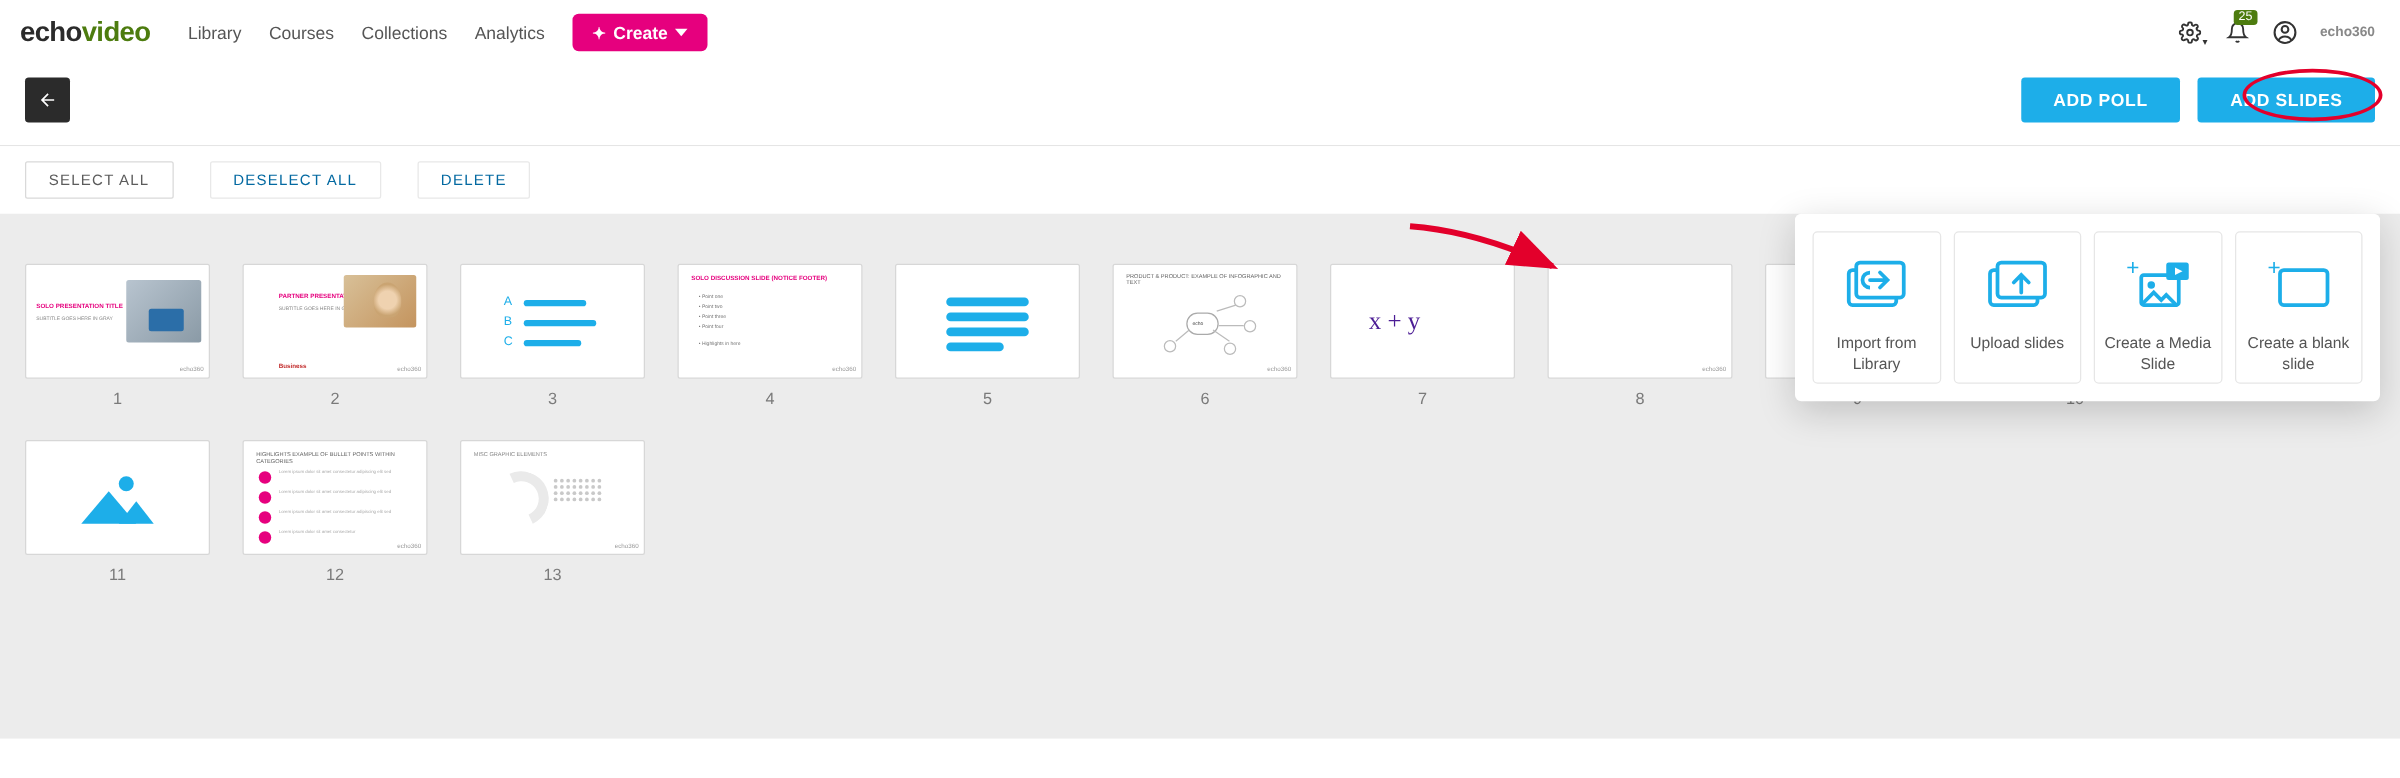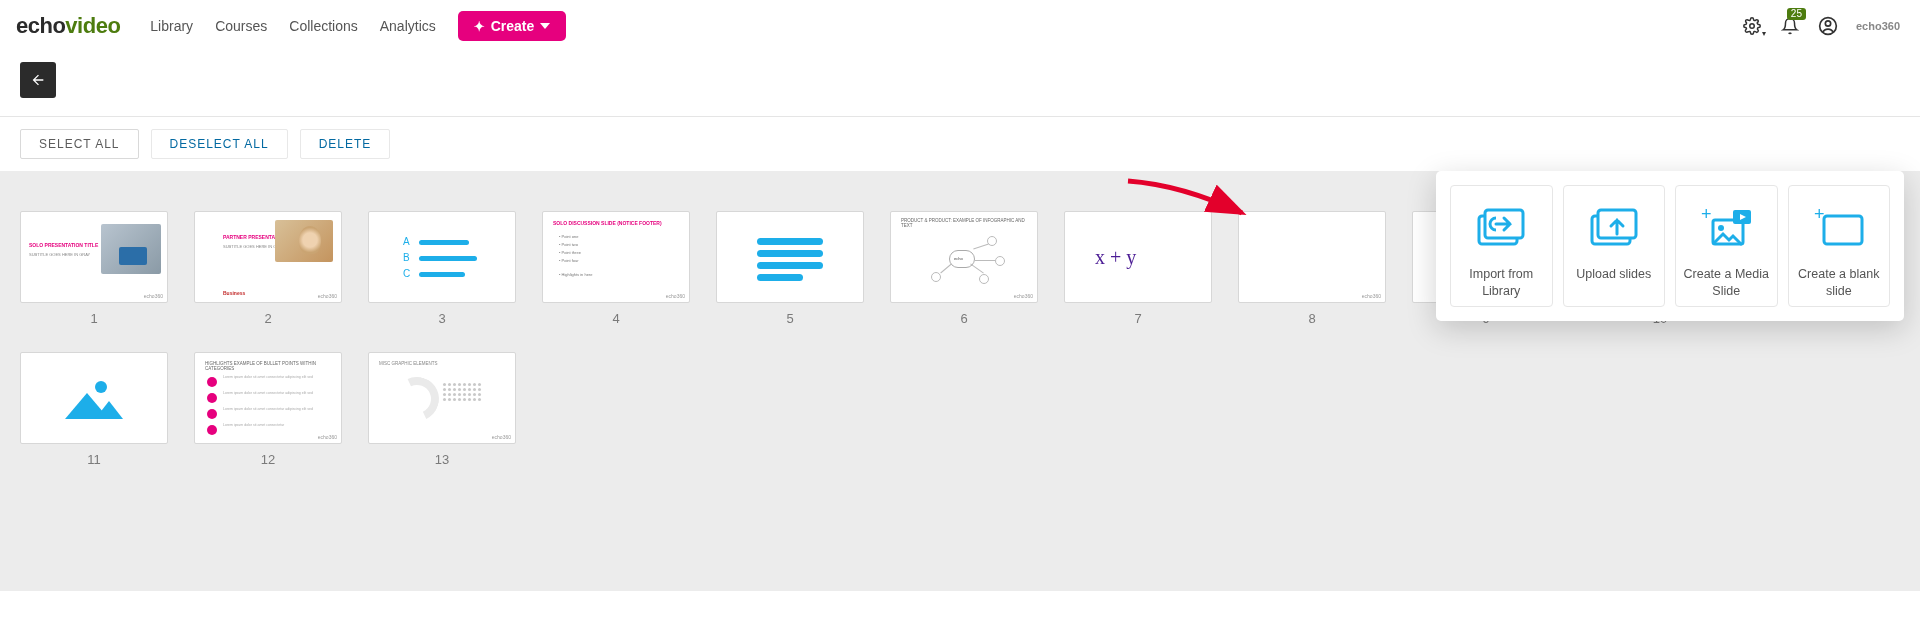--- a/index.html
+++ b/index.html
@@ -77,21 +77,21 @@
   .red-circle {
     position: absolute;
     right: -6px; top: -7px;
     width: 112px; height: 42px;
     border: 3px solid #e3002b;
     border-radius: 50%/50%;
     pointer-events: none;
   }
 
   .toolbar-row {
-    display: flex; gap: 12px;
+    display: flex; gap: 29px;
     padding: 12px 20px;
     background: #fff;
   }
   .tool-btn {
     border: 1px solid #d9d9d9;
     background: #fff;
     color: #5c5c5c;
     font-size: 12px;
     letter-spacing: 1px;
     padding: 7px 18px;
@@ -266,20 +266,25 @@
     <span class="echo360-badge">echo360</span>
   </div>
 </div>
 
 <div class="titlebar">
   <div class="back-btn">
     <svg width="16" height="16" viewBox="0 0 24 24" fill="#fff">
         <path d="M20 11H7.8l5.6-5.6L12 4l-8 8 8 8 1.4-1.4L7.8 13H20z"></path>
       </svg>
   </div>
+  <div class="title-actions">
+    <button class="pill-btn">ADD POLL</button>
+    <button class="pill-btn">ADD SLIDES</button>
+    <div class="red-circle"></div>
+  </div>
 </div>
 
 <div class="toolbar-row">
   <button class="tool-btn">SELECT ALL</button>
   <button class="tool-btn disabled">DESELECT ALL</button>
   <button class="tool-btn disabled">DELETE</button>
 </div>
 
 <div class="canvas">
 

